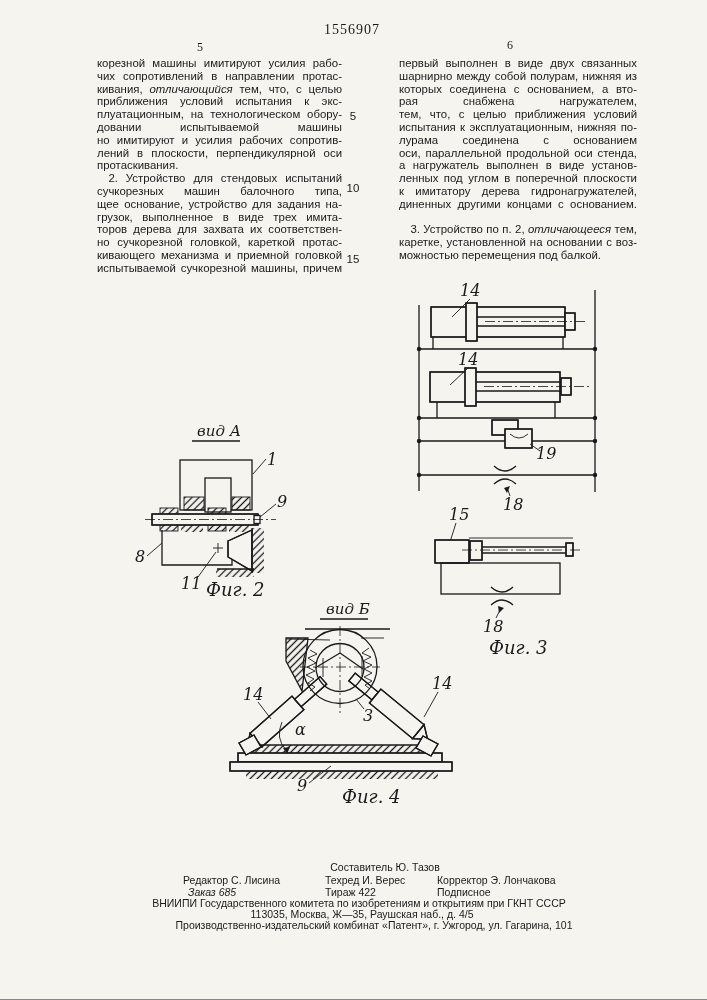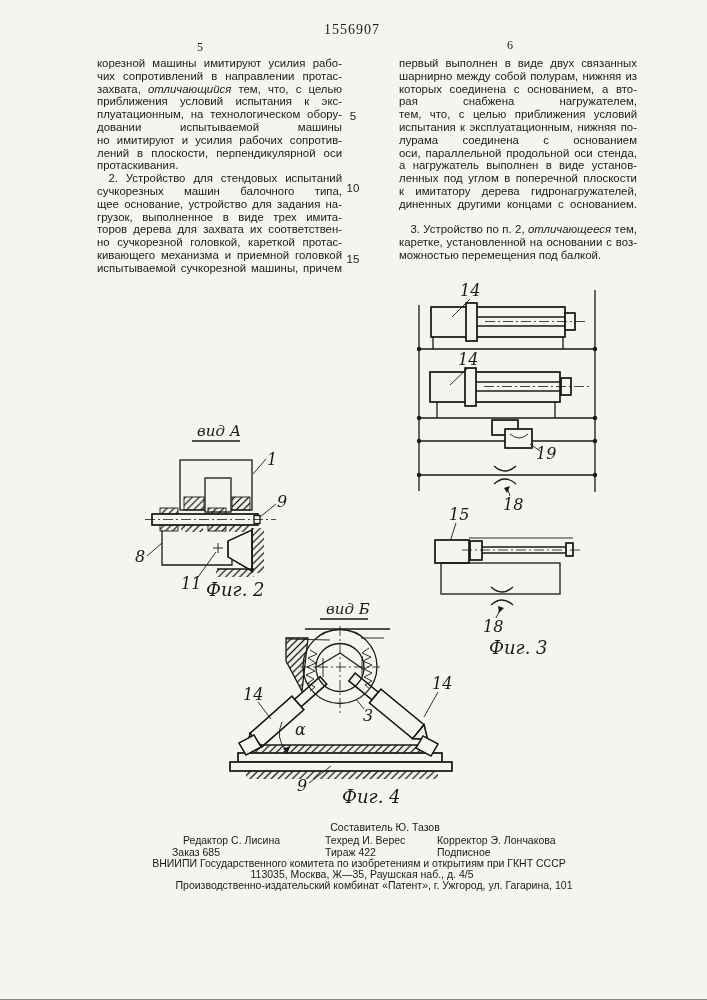--- a/index.html
+++ b/index.html
@@ -32,36 +32,36 @@
   .draw .hat{fill:url(#hatch);stroke:none;}
   .draw .dot{fill:#1a1a1a;stroke:none;}
   .draw .ah{fill:#1a1a1a;stroke:none;}
   .draw .thin{stroke-width:0.9;}
   .draw .cl{stroke-width:0.8;stroke-dasharray:10 3 2 3;}
   .draw text{stroke:none;fill:#1a1a1a;font-family:"DejaVu Serif",serif;font-style:italic;}
   .draw text.lab{font-size:16px;}
   .draw text.cap{font-size:18px;}
   .draw text.vlab{font-size:15px;}
   
-  .cr{position:absolute;font-size:10.5px;white-space:nowrap;}
+  .cr{position:absolute;font-size:10.5px;white-space:nowrap;margin-top:40px;}
   .cr.center{transform:translateX(-50%);}
 </style>
 </head>
 <body>
 
 <div class="page">
 
   <div class="patent-no">1556907</div>
   <div class="pageno l">5</div>
   <div class="pageno r">6</div>
 
   <div class="col left">
       <div class="tline"><span>корезной машины имитируют усилия рабо-</span></div>
       <div class="tline"><span>чих сопротивлений в направлении протас-</span></div>
-      <div class="tline"><span>захвата, </span><span class="it">отличающийся</span><span> тем, что, с целью</span></div>
+      <div class="tline"><span>кивания, </span><span class="it">отличающийся</span><span> тем, что, с целью</span></div>
       <div class="tline"><span>приближения условий испытания к экс-</span></div>
       <div class="tline"><span>плуатационным, на технологическом обору-</span></div>
       <div class="tline"><span>довании испытываемой машины одновремен-</span></div>
       <div class="tline"><span>но имитируют и усилия рабочих сопротив-</span></div>
       <div class="tline"><span>лений в плоскости, перпендикулярной оси</span></div>
       <div class="tline flush"><span>протаскивания.</span></div>
       <div class="tline"><span> 2. Устройство для стендовых испытаний</span></div>
       <div class="tline"><span>сучкорезных машин балочного типа, содержа-</span></div>
       <div class="tline"><span>щее основание, устройство для задания на-</span></div>
       <div class="tline"><span>грузок, выполненное в виде трех имита-</span></div>
@@ -292,20 +292,20 @@
       <text class="lab" x="295" y="735">α</text>
       <text class="lab" x="297" y="791">9</text>
       <text class="cap" x="342" y="803">Фиг. 4</text>
     </g>
   </svg>
 
   <div class="cr center" style="left:385px;top:821px;">Составитель Ю. Тазов</div>
   <div class="cr" style="left:183px;top:834px;">Редактор С. Лисина</div>
   <div class="cr" style="left:325px;top:834px;">Техред И. Верес</div>
   <div class="cr" style="left:437px;top:834px;">Корректор Э. Лончакова</div>
-  <div class="cr" style="left:172px;top:846px;">Заказ 685</div>
+  <div class="cr" style="left:188px;top:846px;font-style:italic;">Заказ 685</div>
   <div class="cr" style="left:325px;top:846px;">Тираж 422</div>
   <div class="cr" style="left:437px;top:846px;">Подписное</div>
   <div class="cr center" style="left:359px;top:857px;">ВНИИПИ Государственного комитета по изобретениям и открытиям при ГКНТ СССР</div>
   <div class="cr center" style="left:362px;top:868px;">113035, Москва, Ж—35, Раушская наб., д. 4/5</div>
   <div class="cr center" style="left:362px;top:879px;padding-left:24px;">Производственно-издательский комбинат «Патент», г. Ужгород, ул. Гагарина, 101</div>
 
 </div>
 
 </body></html>

